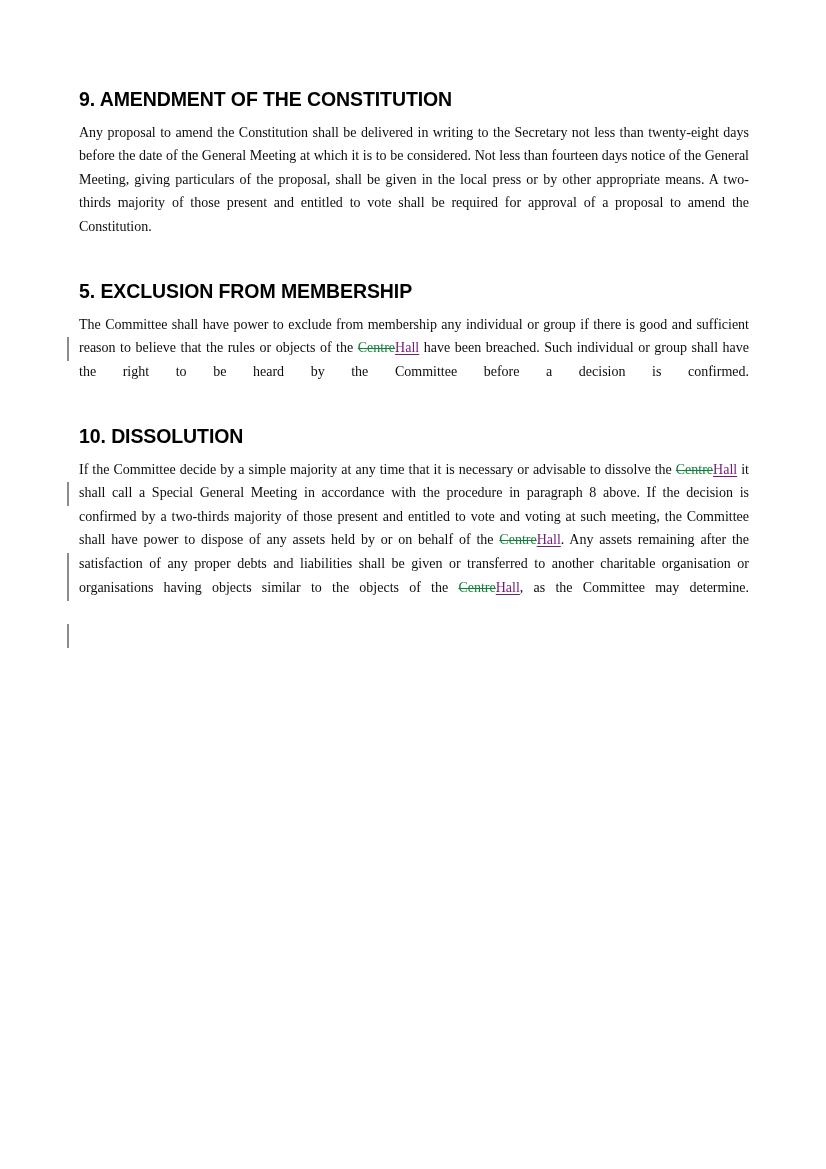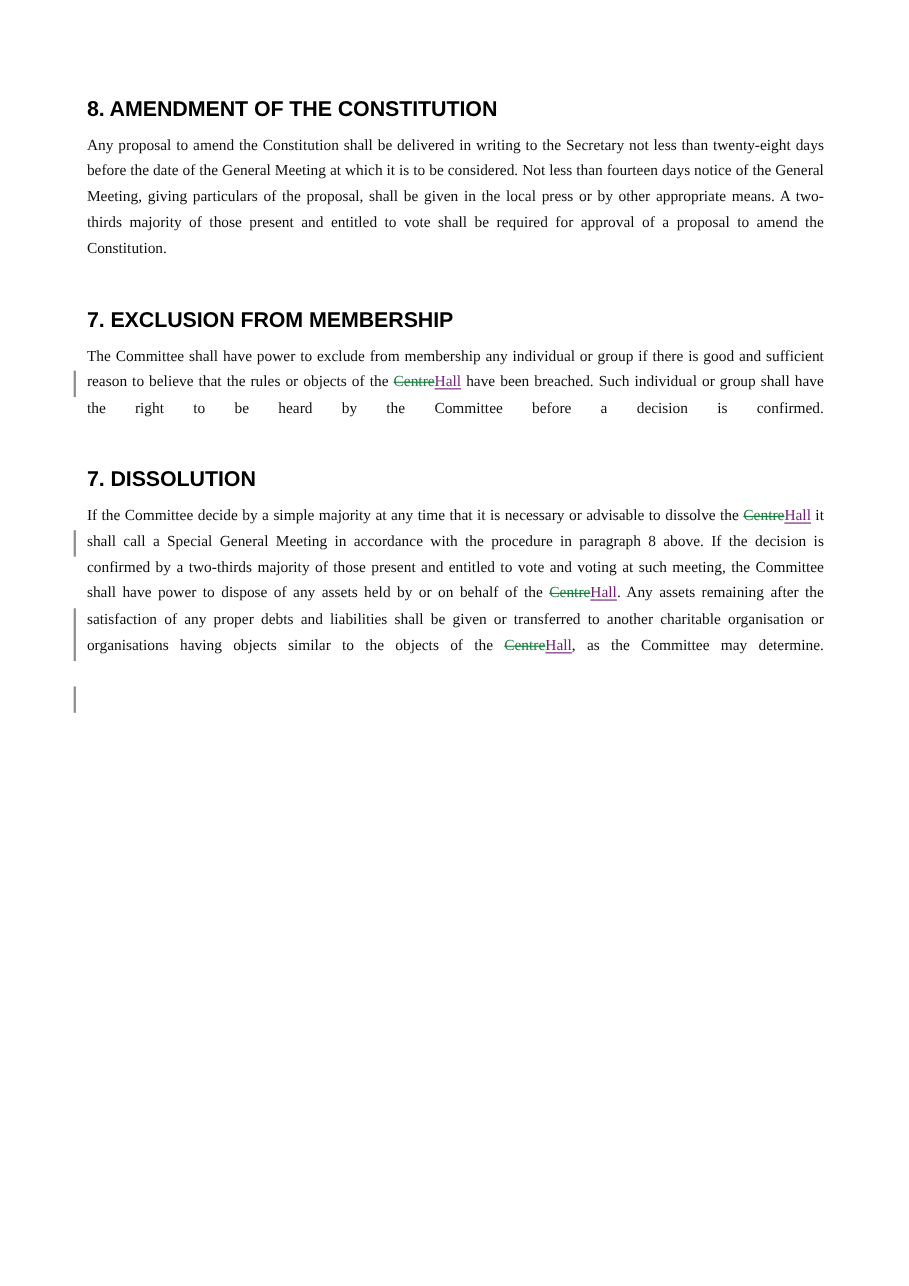--- a/index.html
+++ b/index.html
@@ -91,33 +91,33 @@
     left: -12px;
   }
 </style>
 </head>
 <body>
 
 <div class="page">
   <div class="content">
 
     <div class="section">
-      <h2 class="heading">8. AMENDMENT OF THE CONSTITUTION</h2>
+      <h2 class="heading">9. AMENDMENT OF THE CONSTITUTION</h2>
       <p class="para"><span>Any proposal to amend the Constitution shall be delivered in writing to the Secretary not less than twenty-eight days before the date of the General Meeting at which it is to be considered. Not less than fourteen days notice of the General Meeting, giving particulars of the proposal, shall be given in the local press or by other appropriate means. A two-thirds majority of those present and entitled to vote shall be required for approval of a proposal to amend the Constitution.</span></p>
     </div>
 
     <div class="section">
-      <h2 class="heading">7. EXCLUSION FROM MEMBERSHIP</h2>
+      <h2 class="heading">5. EXCLUSION FROM MEMBERSHIP</h2>
       <p class="para">
         <span class="changebar" style="top:24px;height:24px;"></span><span>The Committee shall have power to exclude from membership any individual or group if there is good and sufficient reason to believe that the rules or objects of the </span><span class="del">Centre</span><span class="ins">Hall</span><span> have been breached. Such individual or group shall have the right to be heard by the Committee before a decision is confirmed.</span>
       </p>
     </div>
 
     <div class="section">
-      <h2 class="heading">7. DISSOLUTION</h2>
+      <h2 class="heading">10. DISSOLUTION</h2>
       <p class="para">
         <span class="changebar" style="top:24px;height:24px;"></span>
         <span class="changebar" style="top:95px;height:48px;"></span>
         <span class="changebar" style="top:166px;height:24px;"></span><span>If the Committee decide by a simple majority at any time that it is necessary or advisable to dissolve the </span><span class="del">Centre</span><span class="ins">Hall</span><span> it shall call a Special General Meeting in accordance with the procedure in paragraph 8 above. If the decision is confirmed by a two-thirds majority of those present and entitled to vote and voting at such meeting, the Committee shall have power to dispose of any assets held by or on behalf of the </span><span class="del">Centre</span><span class="ins">Hall</span><span>. Any assets remaining after the satisfaction of any proper debts and liabilities shall be given or transferred to another charitable organisation or organisations having objects similar to the objects of the </span><span class="del">Centre</span><span class="ins">Hall</span><span>, as the Committee may determine.</span>
       </p>
     </div>
 
   </div>
 </div>
 

